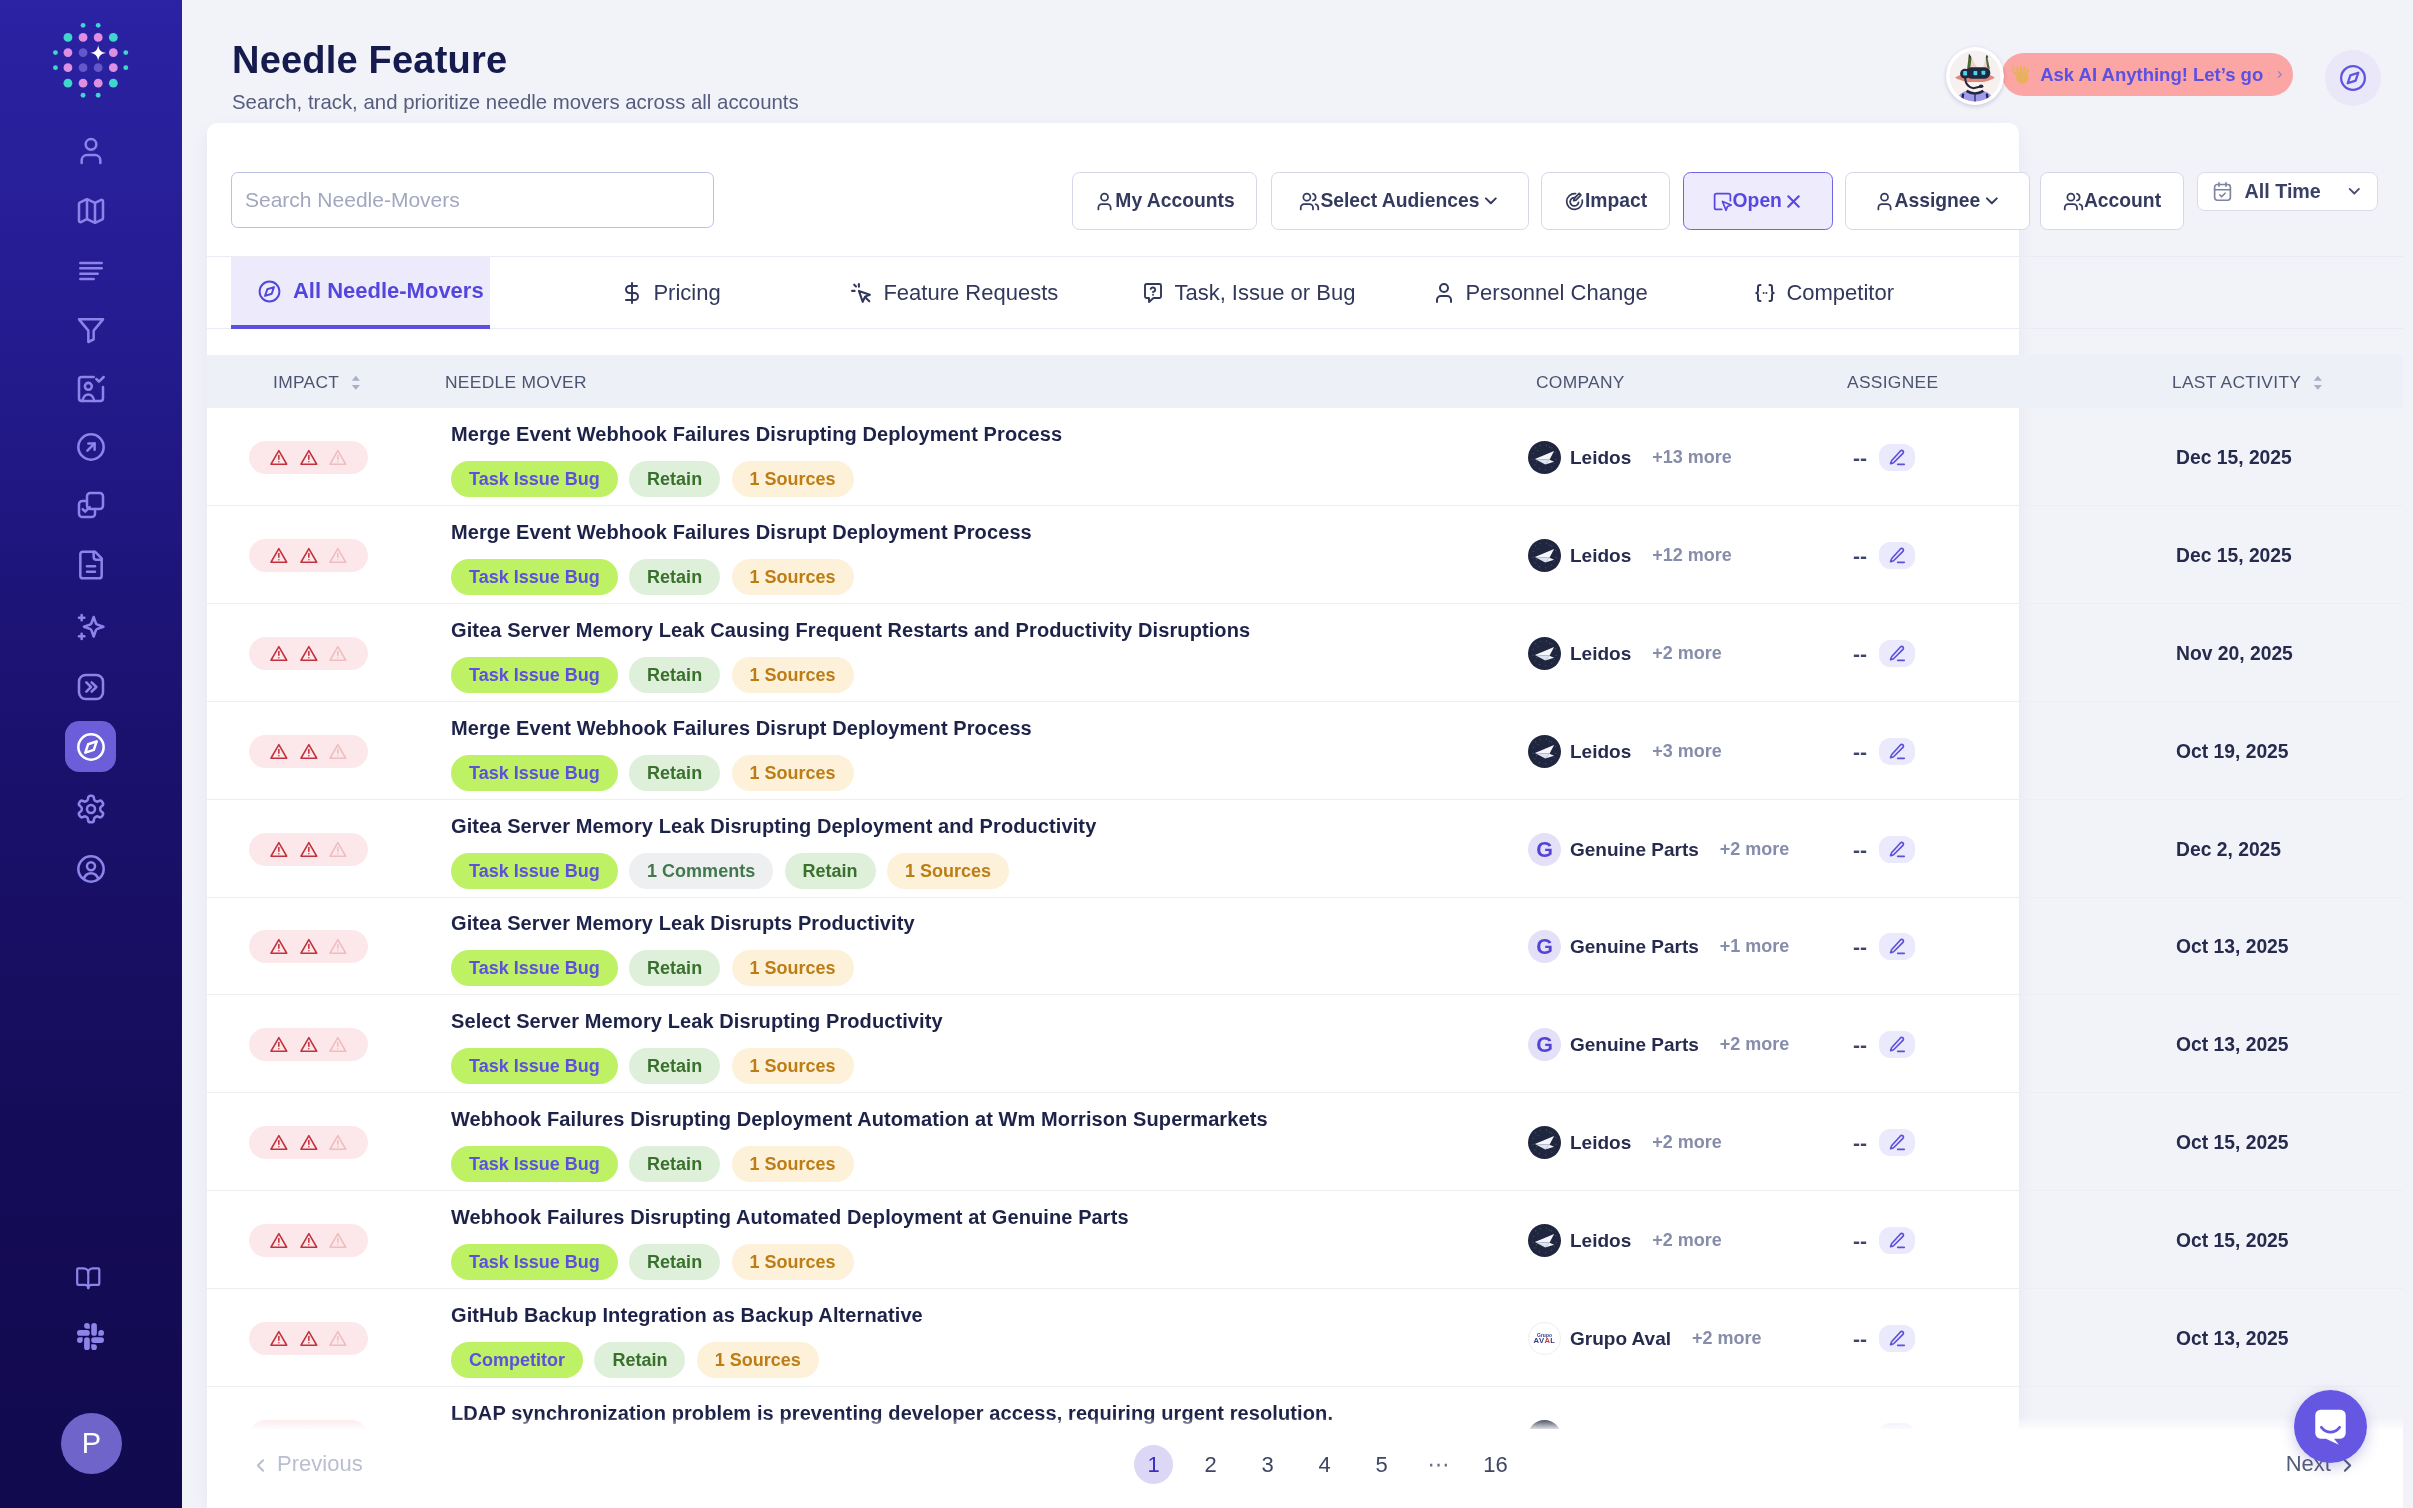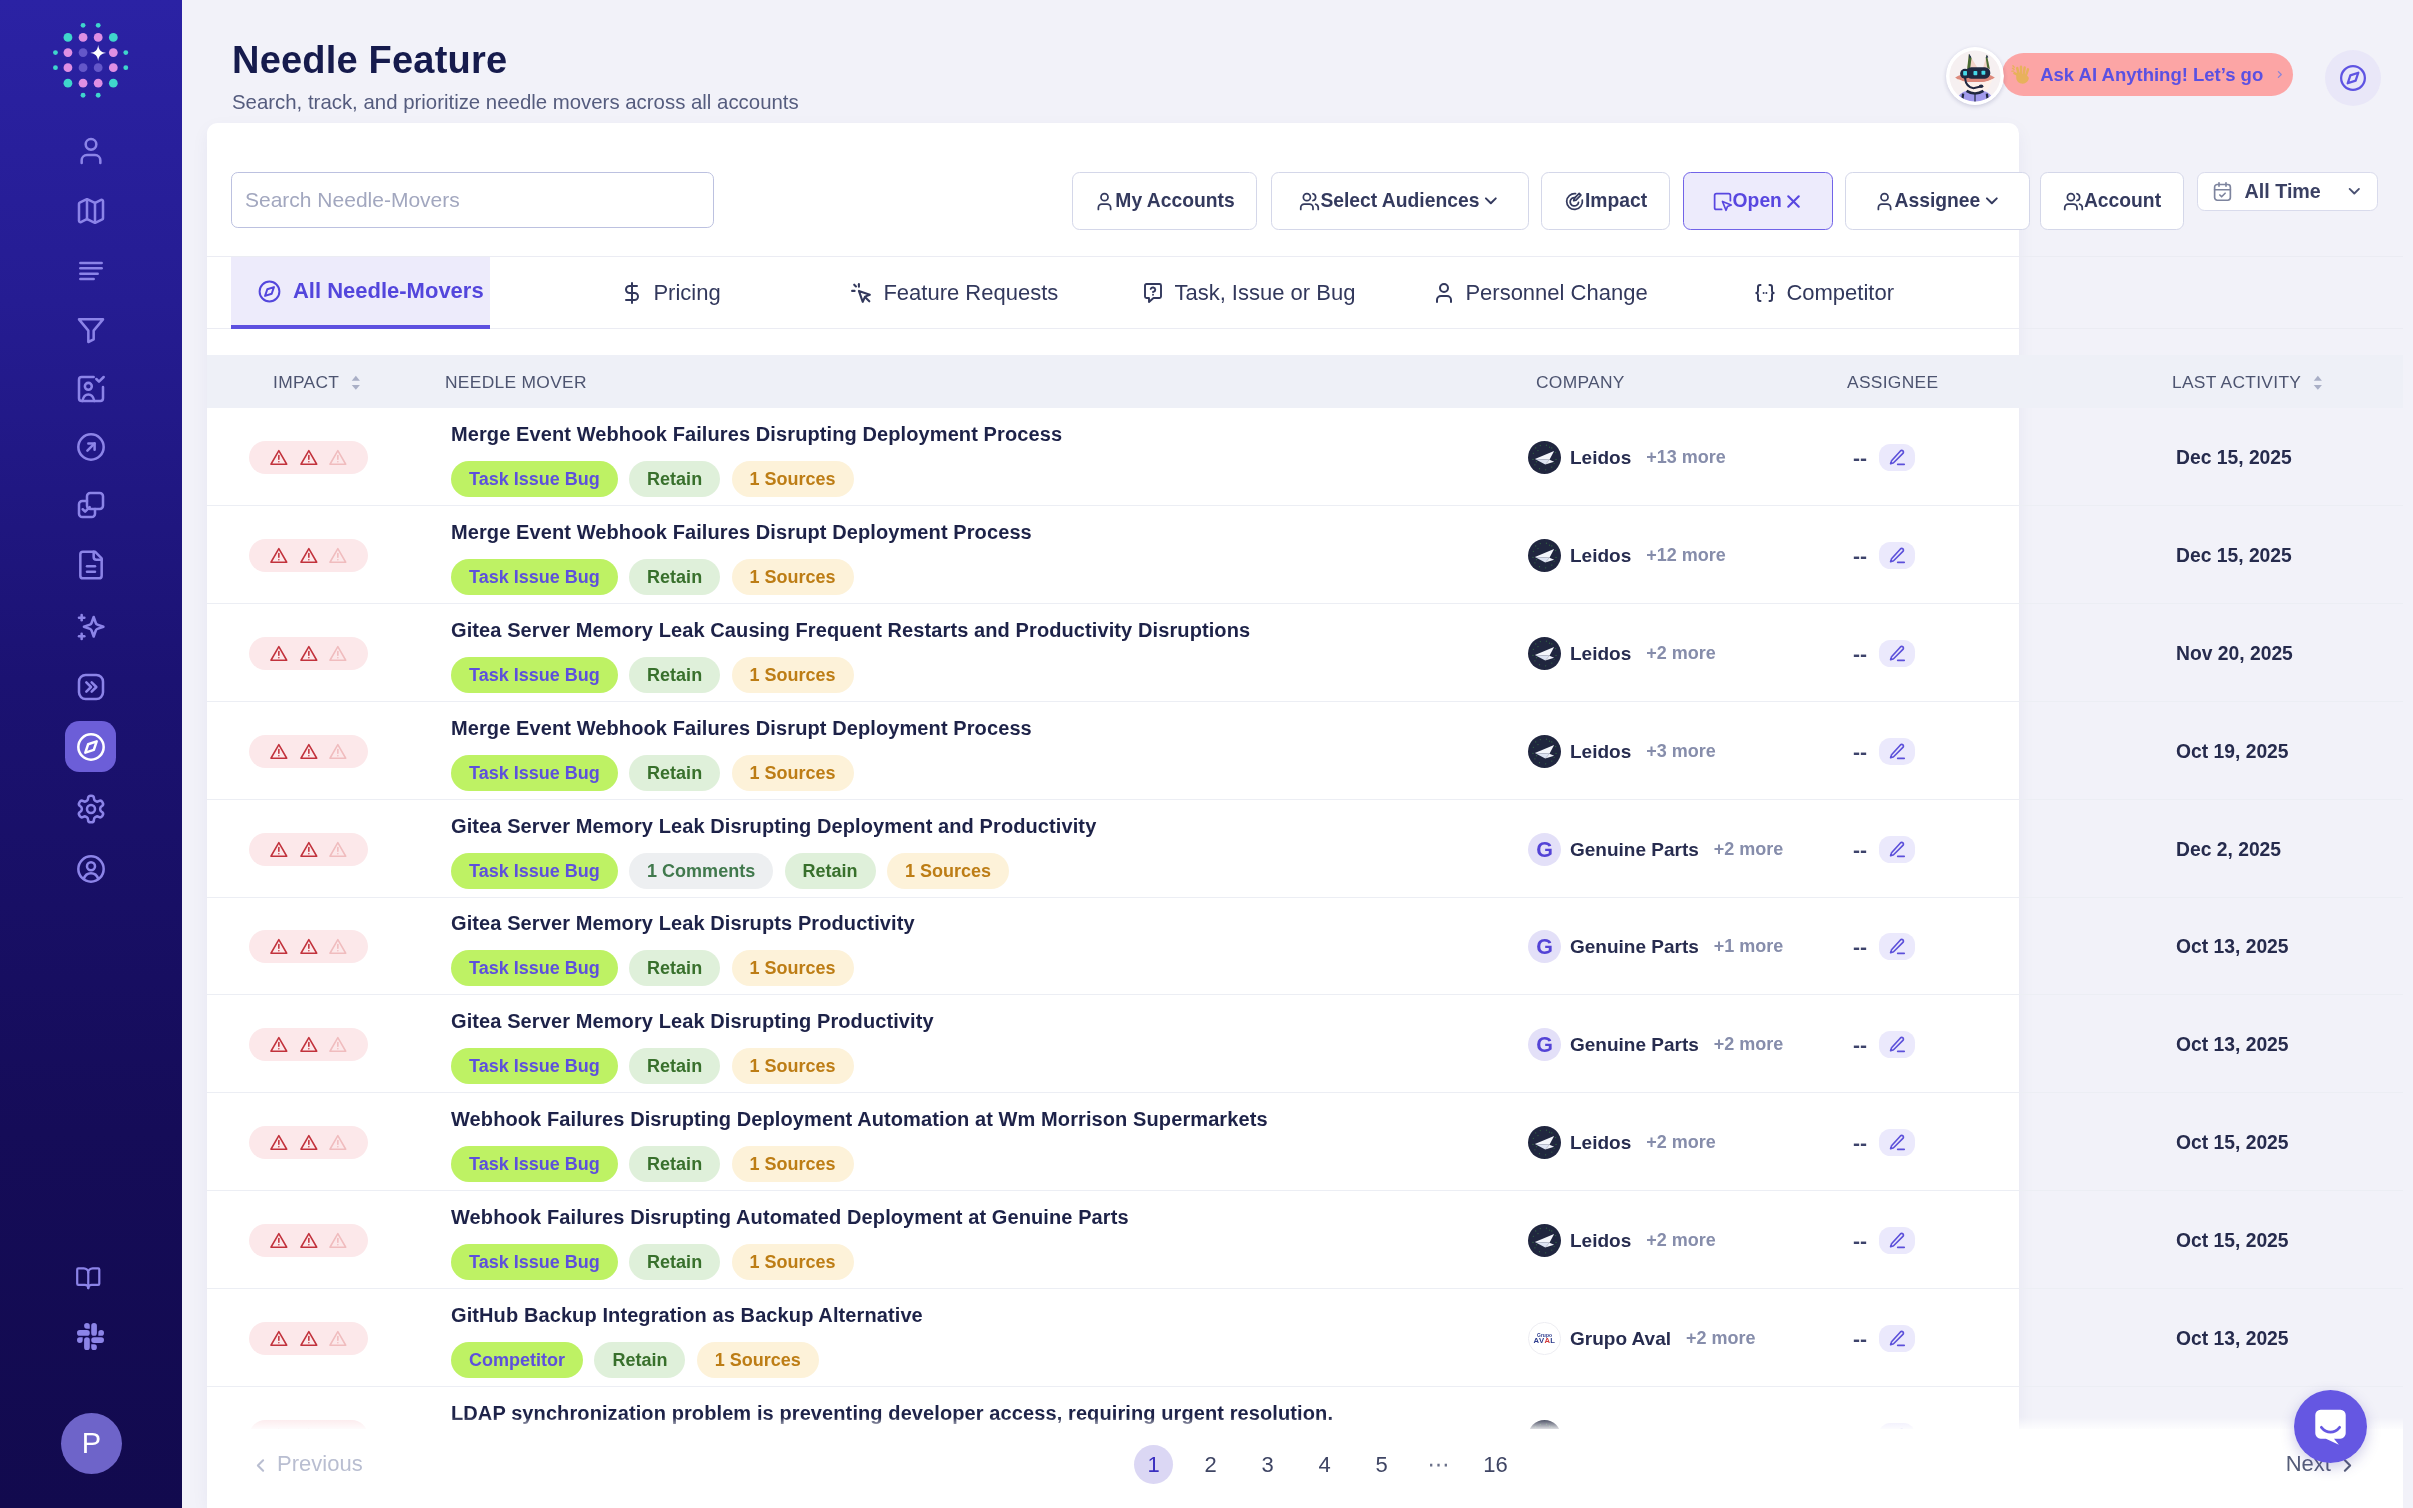--- a/index.html
+++ b/index.html
@@ -41,21 +41,21 @@
  display:flex;align-items:center;justify-content:center;gap:9.8px}
 .rtitle{position:absolute;left:244px;top:15px;font-size:20px;font-weight:bold;color:#1d2248;letter-spacing:0.1px}
 .rtags{position:absolute;left:244px;top:53px;display:flex;gap:11.4px}
 .tag{height:36px;border-radius:18px;display:flex;align-items:center;padding:0 18px;font-size:18px;font-weight:bold}
 .tag-p{background:#bef264;color:#5d50dc}
 .tag-g{background:#dff0da;color:#38702c}
 .tag-y{background:#fdf2d9;color:#bd7d15}
 .tag-c{background:#edeff1;color:#41794d}
 .comp{position:absolute;left:1321px;top:33px;display:flex;align-items:center}
 .cname{font-size:19px;font-weight:bold;color:#272c4f;margin-left:9px}
-.cmore{font-size:18px;font-weight:bold;color:#868dab;margin-left:15px}
+.cmore{font-size:18px;font-weight:bold;color:#868dab;margin-left:21px}
 .dash{position:absolute;left:1646px;top:38px;font-size:21px;font-weight:bold;color:#3d436b}
 .penbox{position:absolute;left:1672px;top:36px;width:36px;height:27px;border-radius:11.4px;background:#ebe9fc;
  display:flex;align-items:center;justify-content:center}
 .rdate{position:absolute;left:1969px;top:39px;font-size:19.3px;font-weight:bold;color:#262b4d}
 .pgfade{position:absolute;left:0;top:1294px;width:2196px;height:12px;
  background:linear-gradient(180deg,rgba(255,255,255,0),rgba(255,255,255,0.85))}
 .pgbar{position:absolute;left:0;top:1306px;width:2196px;height:79px;background:#fff}
 .pgprev{position:absolute;left:43px;top:22px;font-size:22px;color:#b9bed1}
 .pgnext{position:absolute;right:45px;top:22px;font-size:22px;color:#565d79}
 .pgnums{position:absolute;left:927px;top:16px;display:flex;gap:18px;align-items:center}
@@ -714,21 +714,21 @@
             <path d="M12 3.2 21.6 19.8H2.4Z"></path>
             <path d="M12 9.2v4.4"></path>
             <path d="M12 16.8h.01"></path>
           </svg>
           <svg viewBox="0 0 24 24" width="19.7" height="19.7" fill="none" stroke="#f0bcbe" stroke-width="1.9" stroke-linecap="round" stroke-linejoin="round" style="flex:none">
             <path d="M12 3.2 21.6 19.8H2.4Z"></path>
             <path d="M12 9.2v4.4"></path>
             <path d="M12 16.8h.01"></path>
           </svg>
         </div>
-<div class="rtitle">Gitea Server Memory Leak Disrupting Productivity</div>
+<div class="rtitle">Select Server Memory Leak Disrupting Productivity</div>
 <div class="rtags">
           <span class="tag tag-p">Task Issue Bug</span>
           <span class="tag tag-g">Retain</span>
           <span class="tag tag-y">1 Sources</span>
         </div>
 <div class="comp">
           <svg width="33" height="33" viewBox="0 0 43 43" style="flex:none">
 <circle cx="21.5" cy="21.5" r="21.5" fill="#e3e0f8"></circle>
 <text x="21.5" y="31.5" text-anchor="middle" font-family="Liberation Sans" font-size="28" font-weight="bold" fill="#5343d6">G</text>
 </svg>

